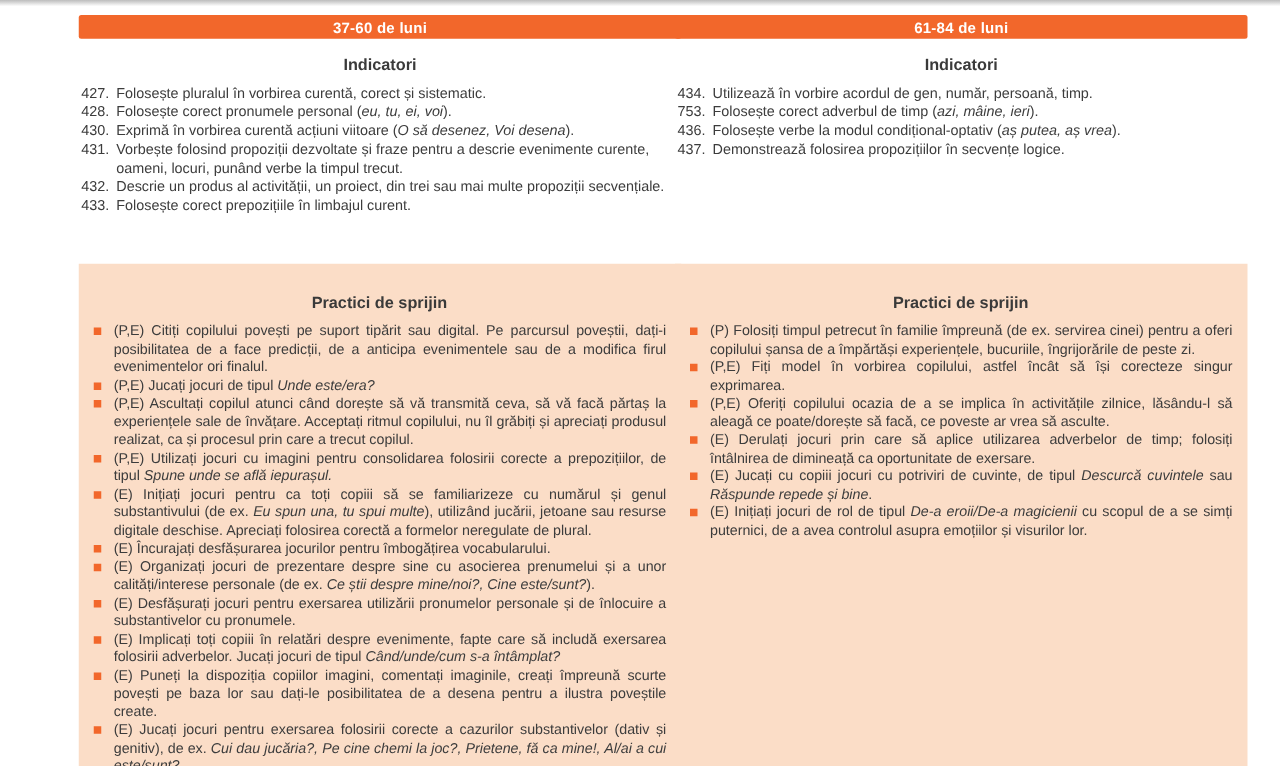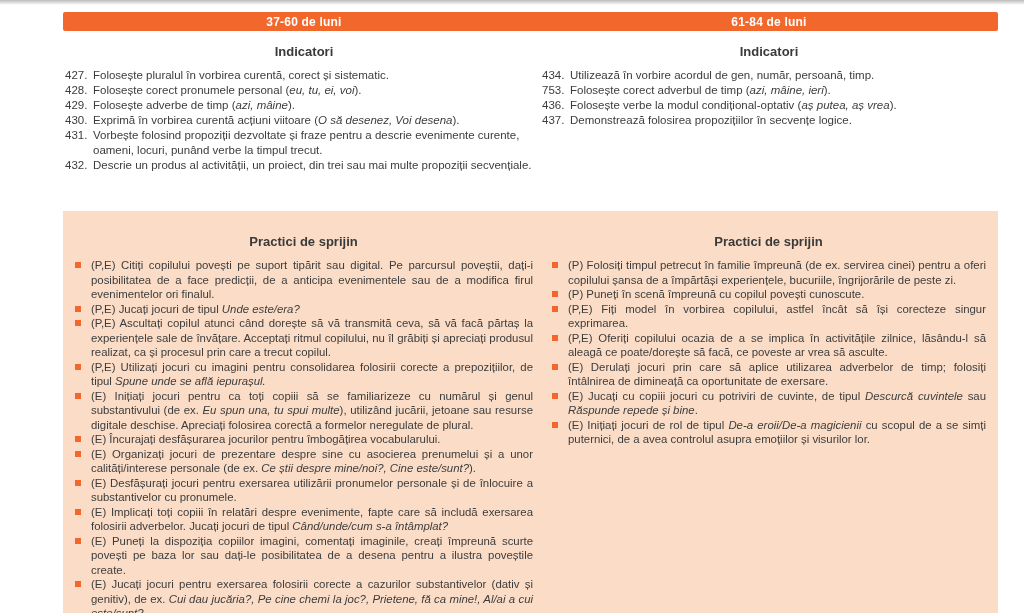--- a/index.html
+++ b/index.html
@@ -61,34 +61,34 @@
   <div class="ind-list">
     <div class="ind-row">
       <span class="ind-num">427.</span>
       <span class="ind-text"><span>Folosește pluralul în vorbirea curentă, corect și sistematic.</span></span>
     </div>
     <div class="ind-row">
       <span class="ind-num">428.</span>
       <span class="ind-text"><span>Folosește corect pronumele personal (</span><i>eu, tu, ei, voi</i><span>).</span></span>
     </div>
     <div class="ind-row">
-      <span class="ind-num">429.</span>
-      <span class="ind-text"><span>Folosește adverbe de timp (</span><i>azi, mâine</i><span>).</span></span>
-    </div>
-    <div class="ind-row">
       <span class="ind-num">430.</span>
       <span class="ind-text"><span>Exprimă în vorbirea curentă acțiuni viitoare (</span><i>O să desenez, Voi desena</i><span>).</span></span>
     </div>
     <div class="ind-row">
       <span class="ind-num">431.</span>
       <span class="ind-text"><span>Vorbește folosind propoziții dezvoltate și fraze pentru a descrie evenimente curente, oameni, locuri, punând verbe la timpul trecut.</span></span>
     </div>
     <div class="ind-row">
       <span class="ind-num">432.</span>
       <span class="ind-text"><span>Descrie un produs al activității, un proiect, din trei sau mai multe propoziții secvențiale.</span></span>
+    </div>
+    <div class="ind-row">
+      <span class="ind-num">433.</span>
+      <span class="ind-text"><span>Folosește corect prepozițiile în limbajul curent.</span></span>
     </div>
   </div>
 
   <div class="practices">
     <div class="section-title">Practici de sprijin</div>
     <div class="pr-list">
       <div class="pr-row">
         <span class="bullet"></span>
         <div class="pr-text"><span>(P,E) Citiți copilului povești pe suport tipărit sau digital. Pe parcursul poveștii, dați-i posibilitatea de a face predicții, de a anticipa evenimentele sau de a modifica firul evenimentelor ori finalul.</span></div>
       </div>
@@ -160,24 +160,20 @@
 
   <div class="practices">
     <div class="section-title">Practici de sprijin</div>
     <div class="pr-list">
       <div class="pr-row">
         <span class="bullet"></span>
         <div class="pr-text"><span>(P) Folosiți timpul petrecut în familie împreună (de ex. servirea cinei) pentru a oferi copilului șansa de a împărtăși experiențele, bucuriile, îngrijorările de peste zi.</span></div>
       </div>
       <div class="pr-row">
         <span class="bullet"></span>
-        <div class="pr-text"><span>(P) Puneți în scenă împreună cu copilul povești cunoscute.</span></div>
-      </div>
-      <div class="pr-row">
-        <span class="bullet"></span>
         <div class="pr-text"><span>(P,E) Fiți model în vorbirea copilului, astfel încât să își corecteze singur exprimarea.</span></div>
       </div>
       <div class="pr-row">
         <span class="bullet"></span>
         <div class="pr-text"><span>(P,E) Oferiți copilului ocazia de a se implica în activitățile zilnice, lăsându-l să aleagă ce poate/dorește să facă, ce poveste ar vrea să asculte.</span></div>
       </div>
       <div class="pr-row">
         <span class="bullet"></span>
         <div class="pr-text"><span>(E) Derulați jocuri prin care să aplice utilizarea adverbelor de timp; folosiți întâlnirea de dimineață ca oportunitate de exersare.</span></div>
       </div>

